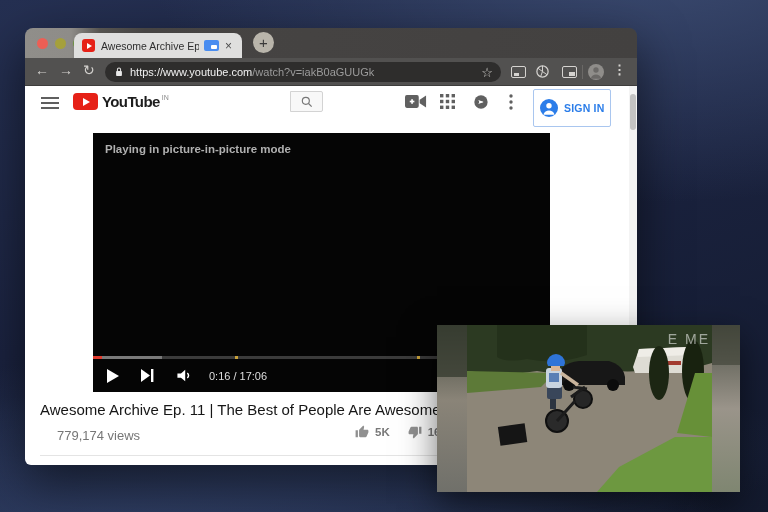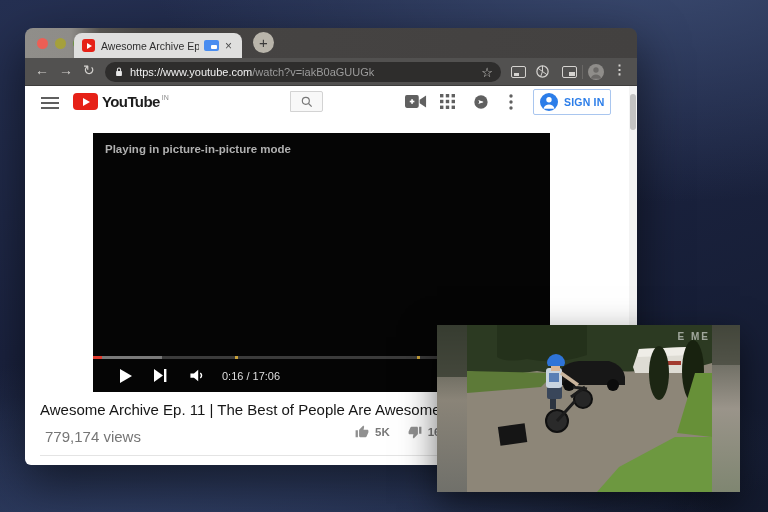--- a/index.html
+++ b/index.html
@@ -58,47 +58,47 @@
   .ytplay:before{content:"";width:0;height:0;border-left:7px solid #fff;border-top:4px solid transparent;border-bottom:4px solid transparent;margin-left:1px;}
   .ytword{font-size:15px;font-weight:700;color:#1d1d1d;letter-spacing:-0.6px;margin-left:4px;}
   .ytregion{font-size:7px;color:#8a8a8a;margin-left:2px;margin-top:-9px;}
   .searchin{position:absolute;left:118px;top:5px;width:147px;height:21px;border:1px solid #c6c6c6;
     border-right:none;border-radius:2px 0 0 2px;box-sizing:border-box;padding:0 8px;font-size:12px;color:#333;outline:none;}
   .searchin::placeholder{color:#9a9a9a;}
   .searchbtn{position:absolute;left:265px;top:5px;width:33px;height:21px;background:#f8f8f8;
     border:1px solid #d3d3d3;border-radius:0 2px 2px 0;box-sizing:border-box;
     display:flex;align-items:center;justify-content:center;}
   .hico{position:absolute;top:8px;}
-  .signin{position:absolute;left:508px;top:3px;width:78px;height:26px;border:1px solid #a9c6ef;background:#fff;
+  .signin{position:absolute;left:508px;top:3px;width:78px;height:38px;border:1px solid #a9c6ef;background:#fff;
     border-radius:2px;display:flex;align-items:center;box-sizing:border-box;padding-left:6px;}
   .signav{width:18px;height:18px;border-radius:50%;background:#2b7de9;display:flex;align-items:flex-end;justify-content:center;overflow:hidden;}
   .signtxt{color:#2b7de9;font-size:10.5px;font-weight:700;margin-left:6px;letter-spacing:.2px;}
   
   .player{position:absolute;left:68px;top:47px;width:457px;height:259px;background:#050505;}
   .pipmsg{position:absolute;left:12px;top:10px;font-size:11.5px;color:#b0b0b0;font-weight:bold;}
   .progress{position:absolute;left:0;right:0;bottom:33px;height:3px;background:#3b3b3b;}
   .buffered{position:absolute;left:0;top:0;height:3px;background:#7a7a7a;}
   .played{position:absolute;left:0;top:0;height:3px;background:#e03c2f;}
   .admark{position:absolute;top:0;width:3px;height:3px;background:#c8a13a;}
-  .ctrls{position:absolute;left:0;right:0;bottom:0;height:33px;display:flex;align-items:center;margin-left:13px;}
+  .ctrls{position:absolute;left:0;right:0;bottom:0;height:33px;display:flex;align-items:center;}
   .cbtn{margin-left:14px;display:flex;align-items:center;}
   .ptime{color:#dfdfdf;font-size:11px;margin-left:16px;}
   
   .vtitle{position:absolute;left:15px;top:315px;font-size:15px;color:#161616;width:520px;}
-  .vviews{position:absolute;left:20px;top:342px;font-size:15px;color:#767676;}
+  .vviews{position:absolute;left:32px;top:342px;font-size:13px;color:#767676;}
   .likesrow{position:absolute;left:330px;top:339px;display:flex;align-items:center;}
   .likect{font-size:11.5px;font-weight:700;color:#787878;margin:0 18px 0 6px;}
   .likect2{font-size:11.5px;font-weight:700;color:#787878;margin-left:6px;}
   .divider{position:absolute;left:15px;right:10px;top:369px;height:1px;background:#e4e4e4;}
   .sbtrack{position:absolute;right:0;top:0;width:8px;bottom:0;background:#f4f4f4;}
   .sbthumb{position:absolute;right:1px;top:8px;width:6px;height:36px;background:#c3c3c3;border-radius:3px;}
   
   .pipwin{position:absolute;left:437px;top:325px;width:303px;height:167px;z-index:50;
     box-shadow:0 12px 34px rgba(0,0,0,.55);background:#8d8678;}
-  .wm{position:absolute;right:30px;top:6px;color:rgba(255,255,255,.55);font-size:10px;font-weight:700;letter-spacing:2px;}
+  .wm{position:absolute;right:30px;top:6px;color:rgba(255,255,255,.55);font-size:14px;font-weight:400;letter-spacing:2px;}
 </style>
 </head>
 <body>
 
 <div class="bwin">
 
   <div class="tabstrip">
     <div class="tl" style="left:12px;background:#ec5f55;"></div>
     <div class="tl" style="left:30px;background:#a5a03b;"></div>
     <div class="tl" style="left:48px;background:#6e9440;"></div>

